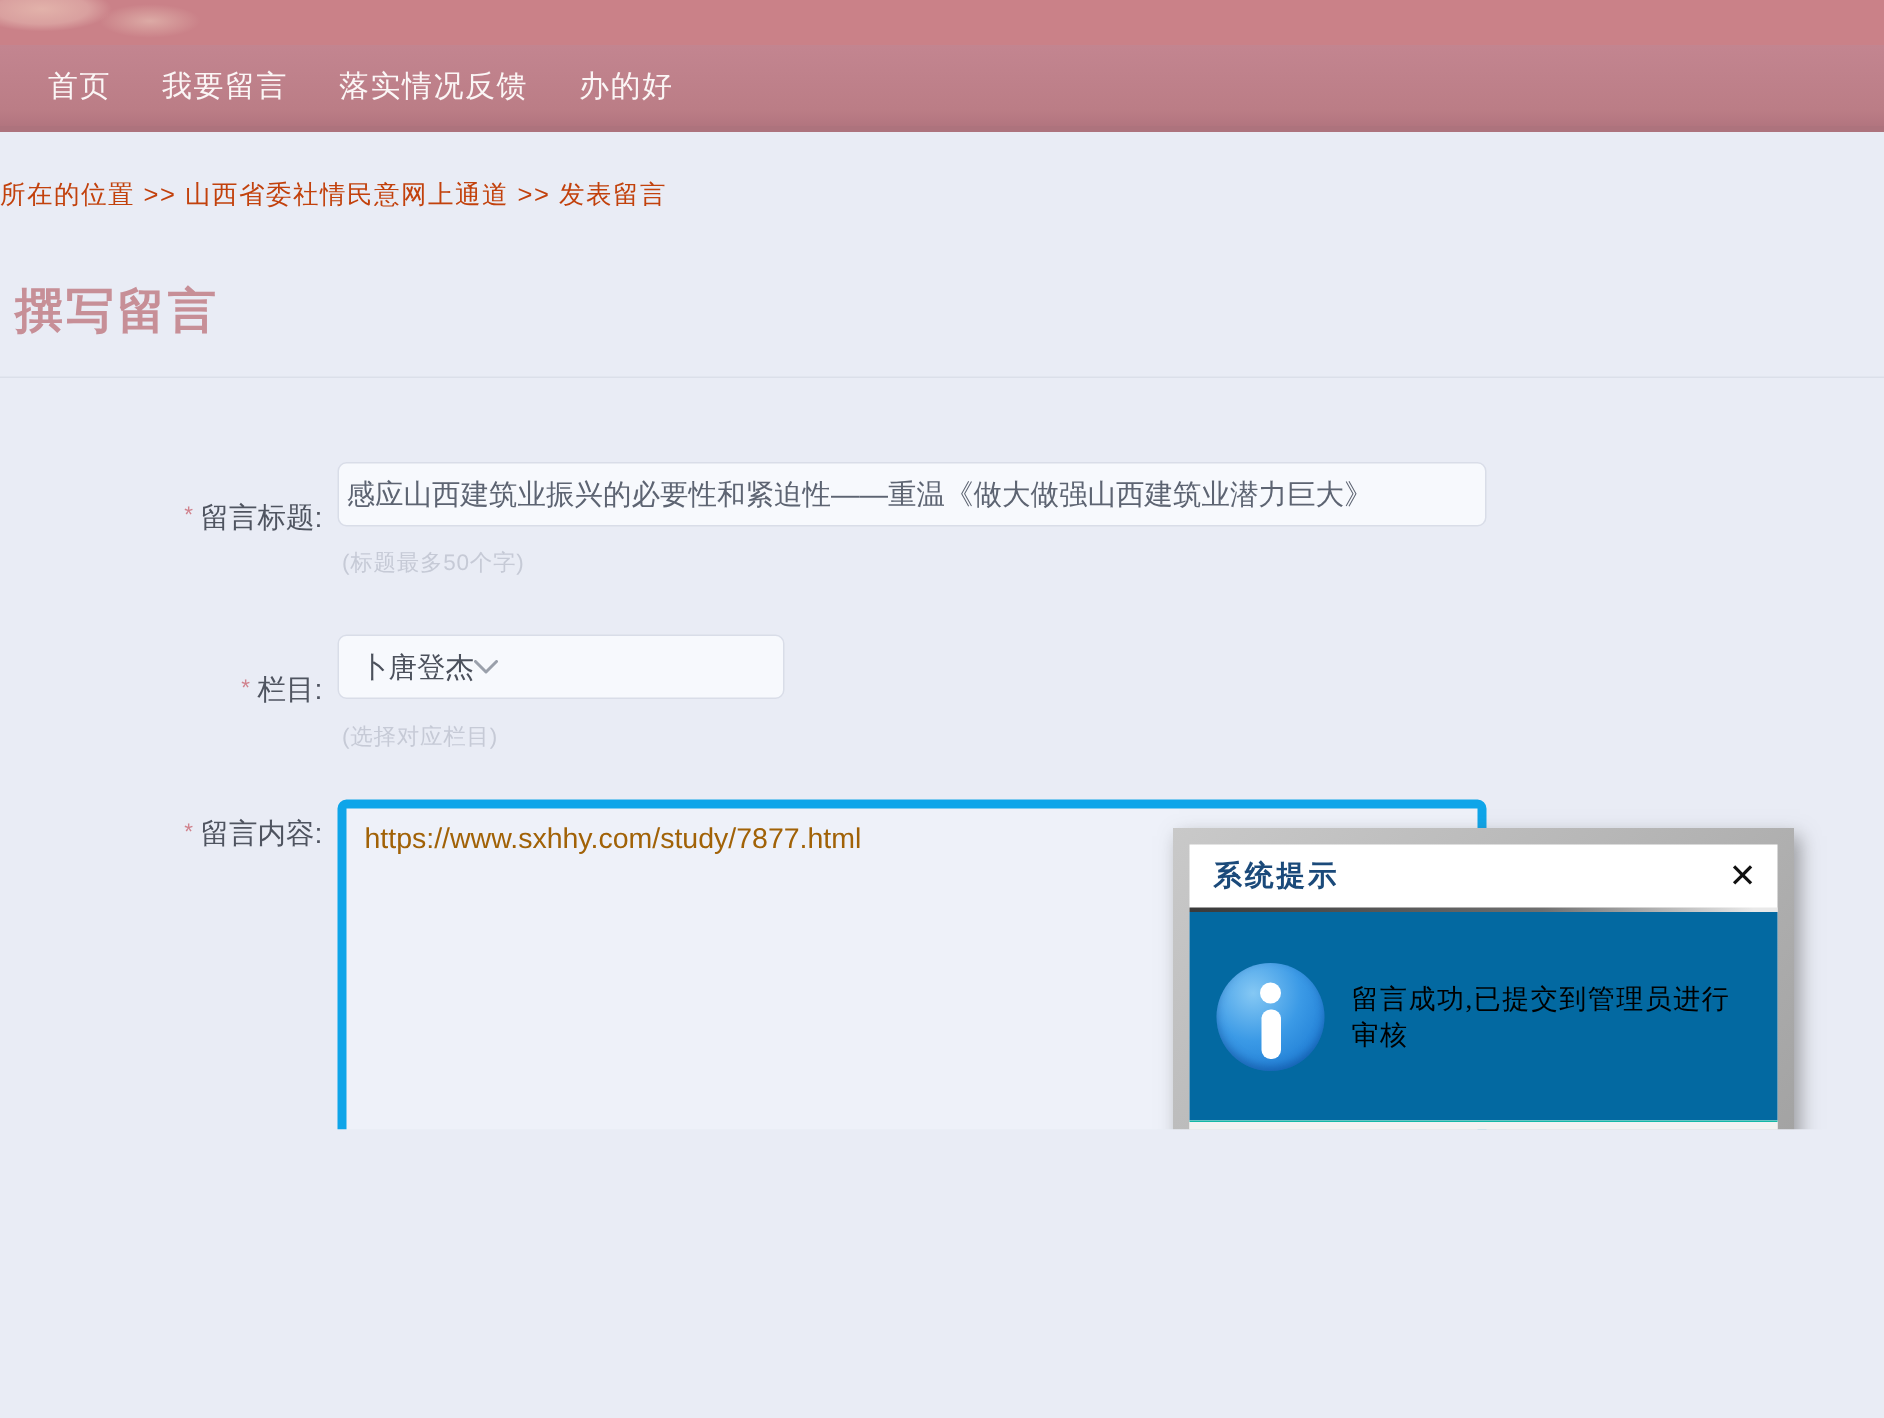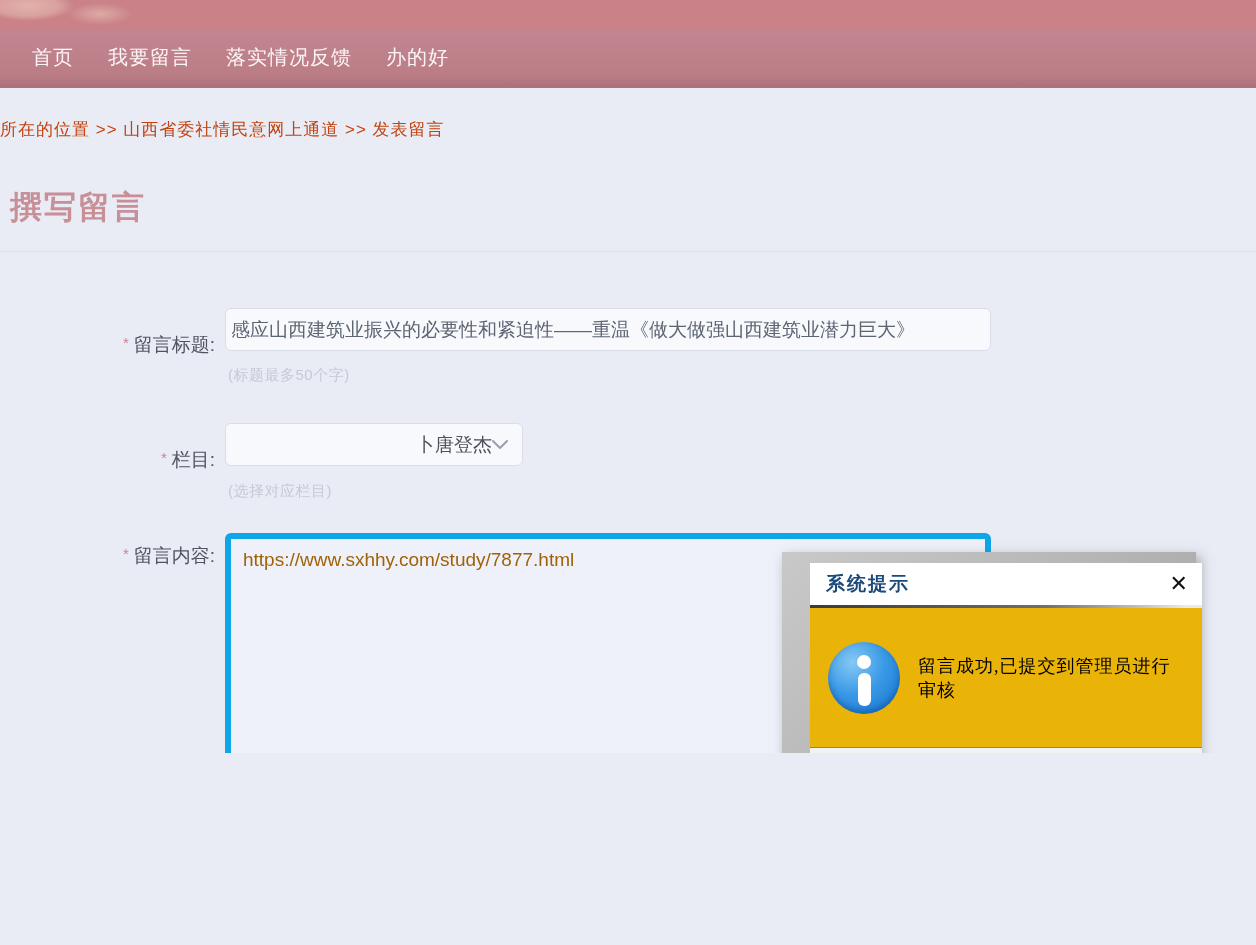--- a/index.html
+++ b/index.html
@@ -42,21 +42,21 @@
 
   .title-input {
     width:766px; height:43px; border:1px solid #d9dde8; border-radius:6px;
     background:#f7f9fd; padding:0 5px; font-size:19px; color:#5d6472;
     font-family:"Liberation Sans", sans-serif; outline:none;
   }
   .row-center .field-label { align-self:center;margin-top:24px; }
 
   .select-box {
     width:298px; height:43px; border:1px solid #d9dde8; border-radius:6px;
-    background:#f7f9fd; display:flex; align-items:center; justify-content:flex-end;
+    background:#f7f9fd; display:flex; align-items:center; justify-content:flex-start;
     padding:0 14px; cursor:pointer;
   }
   .select-box .select-value { font-size:19px; color:#4c515c; }
   .chevron { width:16px; height:10px; display:block; }
 
   .content-textarea {
     width:766px; height:340px; border:6px solid #0ea5e9; border-radius:6px;
     background:#eef1f9; padding:10px 12px; font-size:19px; color:#a16207;
     font-family:"Liberation Sans", sans-serif; outline:none; resize:both;
   }
@@ -65,28 +65,28 @@
     position:absolute; left:222px; top:938px; width:272px; height:24px;
     border:1px solid #d9dde8; border-radius:6px 6px 0 0; background:#f2f4fa;
   }
 
   
   .modal-frame {
     position:absolute; left:782px; top:552px; width:414px; height:252px;
     background:linear-gradient(135deg,#c9c9c9,#a0a0a0);
     padding:11px; box-shadow:4px 5px 12px rgba(90,90,90,.55);
   }
-  .modal-inner { width:100%; height:100%; background:#fff; display:flex; flex-direction:column; font-family:"Liberation Serif", serif;margin-left:17px; }
+  .modal-inner { width:100%; height:100%; background:#fff; display:flex; flex-direction:column; font-family:"Liberation Serif", serif; }
   .modal-titlebar {
     height:42px; display:flex; align-items:center; justify-content:space-between; padding:0 14px 0 16px;
   }
   .modal-title { font-size:19px; font-weight:bold; color:#1b4a7a; letter-spacing:2px; }
   .modal-close { font-size:22px; color:#111; cursor:pointer; line-height:1; font-family:"Liberation Sans", sans-serif; }
   .modal-rule { height:3px; background:linear-gradient(to right,#3a3a3a 0%,#6f6f6f 60%,#e9e9e9 96%); }
-  .modal-body { flex:1; display:flex; align-items:center; padding:0 14px 0 18px; gap:18px; background:#eab308; }
+  .modal-body { flex:1; display:flex; align-items:center; padding:0 14px 0 18px; gap:18px; background:#0369a1; }
   .info-icon {
     width:72px; height:72px; border-radius:50%; flex:0 0 72px; position:relative;
     background:radial-gradient(circle at 34% 28%, #85c8f4 0%, #3b9ae6 45%, #1170cd 100%);
     box-shadow:inset 0 -3px 6px rgba(0,40,110,.35);
   }
   .info-icon .dot {
     position:absolute; left:50%; top:13px; width:14px; height:14px; margin-left:-7px;
     background:#fff; border-radius:50%;
   }
   .info-icon .stem {

